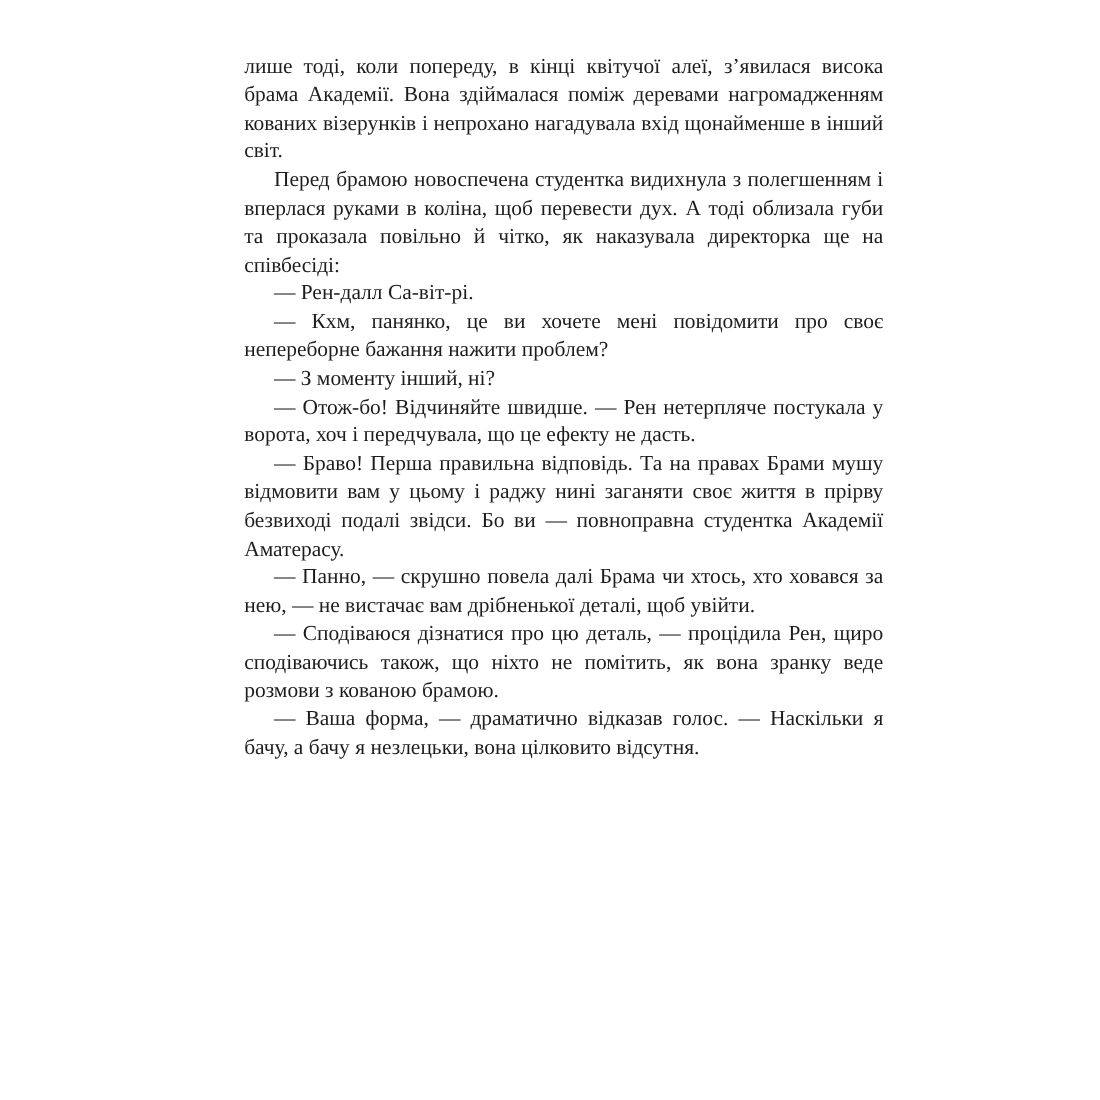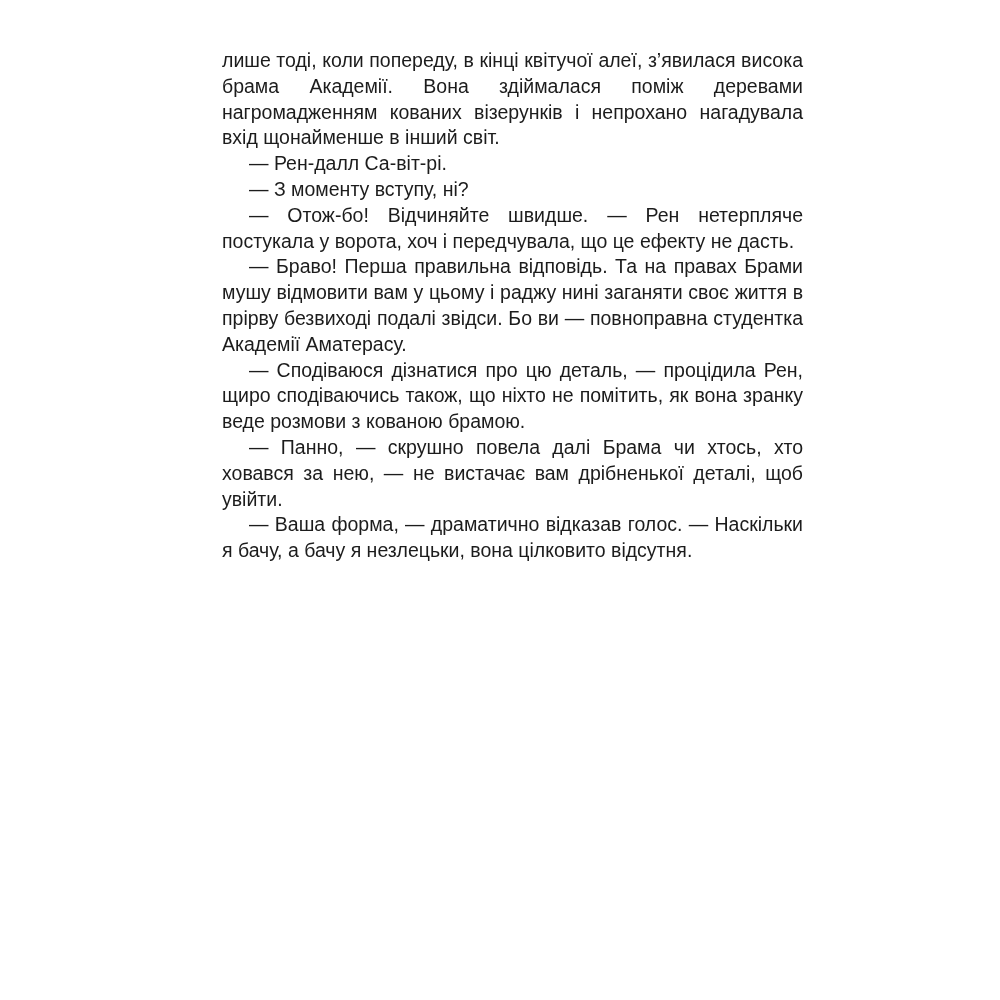--- a/index.html
+++ b/index.html
@@ -5,21 +5,21 @@
   html, body {
     margin: 0;
     padding: 0;
     background: #ffffff;
   }
   .book-page {
     position: relative;
     width: 1000px;
     height: 800px;
     background: #ffffff;
-    font-family: Liberation Sans, sans-serif;
+    font-family: Liberation Serif, serif;
     color: #1c1c1c;
     overflow: hidden;
     border-radius: 28px;
   }
   .text-block {
     position: absolute;
     left: 222px;
     top: 48px;
     width: 581px;
     text-align: justify;
@@ -42,22 +42,24 @@
     line-height: 20px;
     color: #0f766e;
   }
 </style>
 </head>
 <body>
 
 <div class="book-page">
   <div class="text-block">
     <p class="no-indent">лише тоді, коли попереду, в кінці квітучої алеї, з’явилася висока брама Академії. Вона здіймалася поміж деревами нагромадженням кованих візерунків і непрохано нагадувала вхід щонайменше в інший світ.</p>
+    <p>Перед брамою новоспечена студентка видихнула з полегшенням і вперлася руками в коліна, щоб перевести дух. А тоді облизала губи та проказала повільно й чітко, як наказувала директорка ще на співбесіді:</p>
     <p>— Рен-далл Са-віт-рі.</p>
-    <p>— З моменту вступу, ні?</p>
+    <p>— Кхм, панянко, це ви хочете мені повідомити про своє непереборне бажання нажити проблем?</p>
+    <p>— З моменту інший, ні?</p>
     <p>— Отож-бо! Відчиняйте швидше. — Рен нетерпляче постукала у ворота, хоч і передчувала, що це ефекту не дасть.</p>
     <p>— Браво! Перша правильна відповідь. Та на правах Брами мушу відмовити вам у цьому і раджу нині заганяти своє життя в прірву безвиході подалі звідси. Бо ви — повноправна студентка Академії Аматерасу.</p>
+    <p>— Панно, — скрушно повела далі Брама чи хтось, хто ховався за нею, — не вистачає вам дрібненької деталі, щоб увійти.</p>
     <p>— Сподіваюся дізнатися про цю деталь, — процідила Рен, щиро сподіваючись також, що ніхто не помітить, як вона зранку веде розмови з кованою брамою.</p>
-    <p>— Панно, — скрушно повела далі Брама чи хтось, хто ховався за нею, — не вистачає вам дрібненької деталі, щоб увійти.</p>
     <p>— Ваша форма, — драматично відказав голос. — Наскільки я бачу, а бачу я незлецьки, вона цілковито відсутня.</p>
   </div>
   <div class="page-number">14</div>
 </div>
 
 </body></html>

